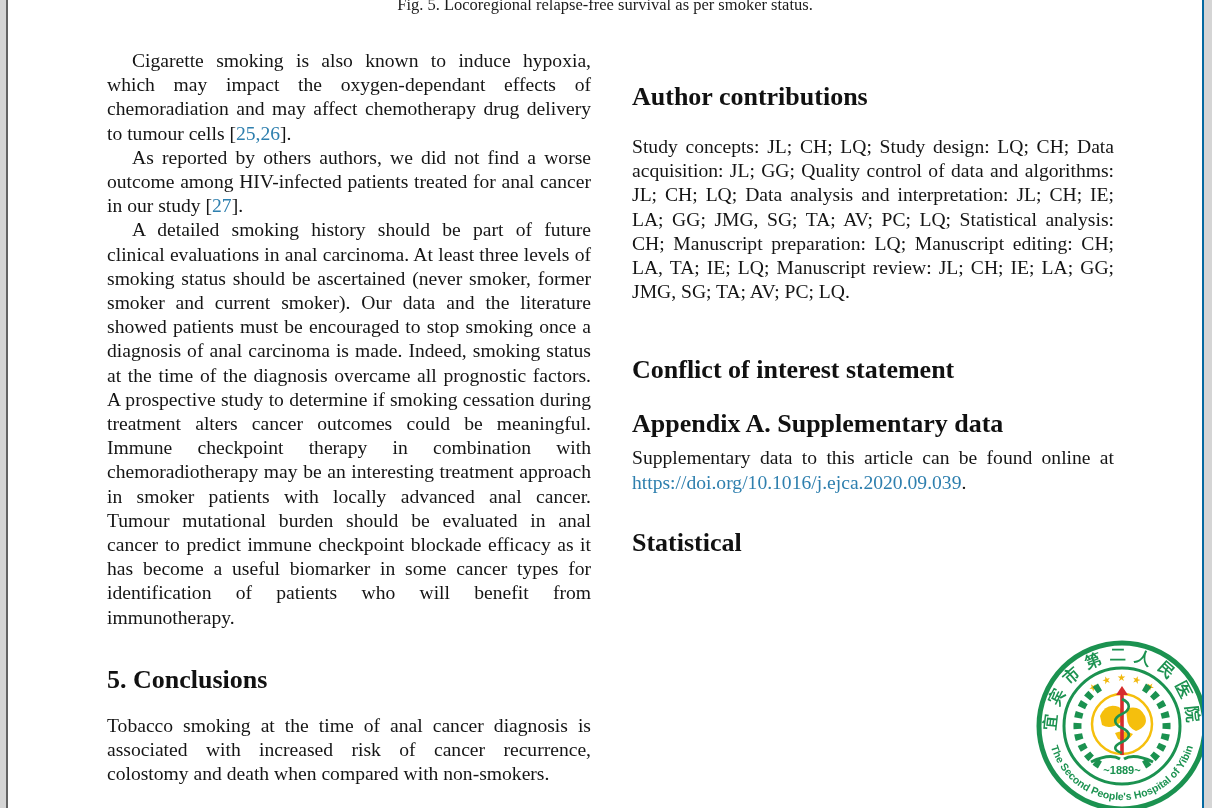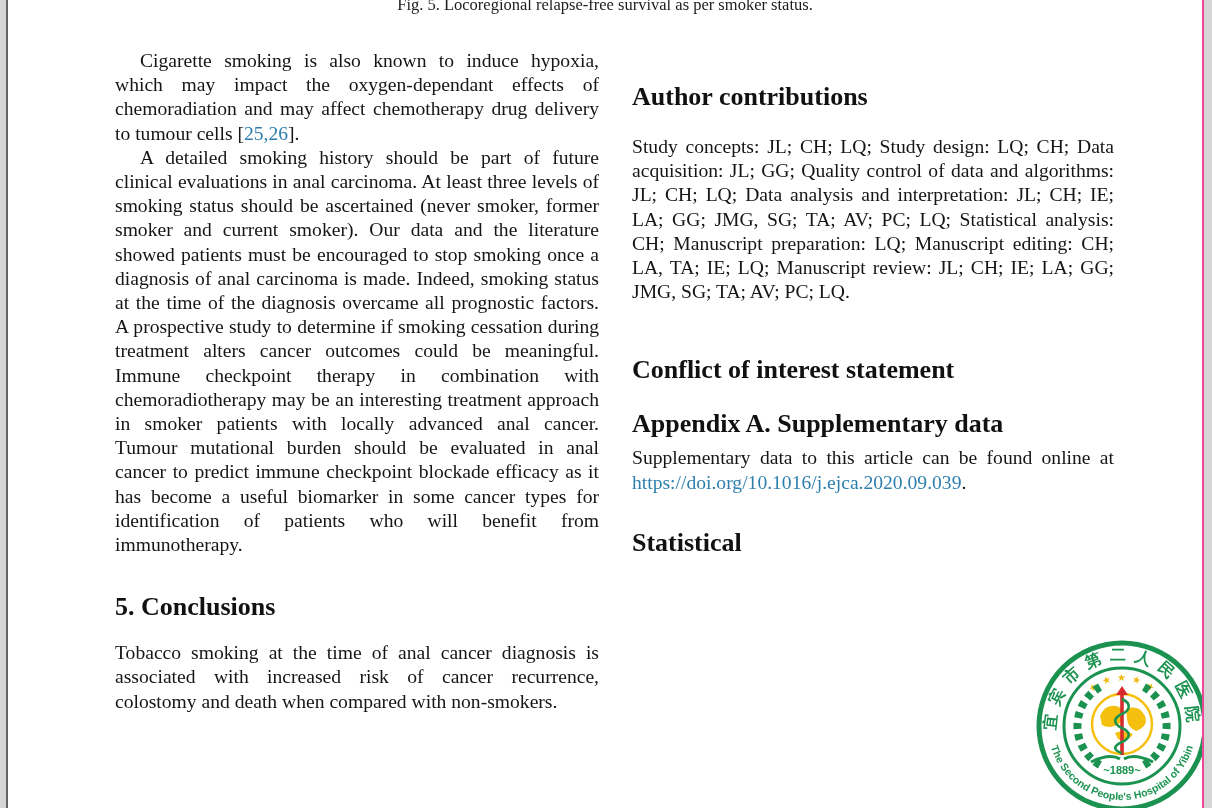--- a/index.html
+++ b/index.html
@@ -4,34 +4,34 @@
 <style>
   html,body{margin:0;padding:0;}
   body{
     width:1212px;height:808px;overflow:hidden;position:relative;
     background:#d5d5d5;
     font-family:"Liberation Serif","DejaVu Serif",serif;
   }
   .page{
     position:absolute;left:6px;top:0;width:1198px;height:808px;
     box-sizing:border-box;background:#ffffff;
-    border-left:2px solid #636363;border-right:2px solid #ec4899;
+    border-left:2px solid #636363;border-right:2px solid #0369a1;
     overflow:hidden;
   }
   .fig-caption{
     position:absolute;left:0;right:0;top:-5px;
     text-align:center;font-size:16.5px;line-height:20px;color:#1c1c1c;
   }
   .col{
     position:absolute;top:49px;
     font-size:19.6px;line-height:24.2px;color:#151515;
     text-align:justify;
     -webkit-hyphens:auto;hyphens:auto;
   }
-  .col-left{left:107px;width:484px;}
+  .col-left{left:99px;width:484px;}
   .col-right{left:624px;width:482px;}
   .col p{margin:0;}
   .col p.indent{text-indent:25px;}
   h2.sec{
     font-size:26px;line-height:24px;margin:0;color:#111;
     text-align:left;font-weight:bold;
   }
   .col-left h2.sec{margin-top:38px;margin-bottom:22px;}
   h2.h-author{margin-top:36px;margin-bottom:26px;}
   h2.h-conflict{margin-top:54px;margin-bottom:30px;}
@@ -45,20 +45,21 @@
 </style>
 </head>
 <body>
 
 <div class="page">
 
   <div class="fig-caption">Fig. 5. Locoregional relapse-free survival as per smoker status.</div>
 
   <div class="col col-left">
     <p class="indent"><span>Cigarette smoking is also known to induce hypoxia, which may impact the oxygen-dependant effects of chemoradiation and may affect chemotherapy drug delivery to tumour cells [</span><span class="cite">25,26</span><span>].</span></p>
+    <p class="indent"><span>As reported by others authors, we did not find a worse outcome among HIV-infected patients treated for anal cancer in our study [</span><span class="cite">27</span><span>].</span></p>
     <p class="indent">A detailed smoking history should be part of future clinical evaluations in anal carcinoma. At least three levels of smoking status should be ascertained (never smoker, former smoker and current smoker). Our data and the literature showed patients must be encouraged to stop smoking once a diagnosis of anal carcinoma is made. Indeed, smoking status at the time of the diagnosis overcame all prognostic factors. A prospective study to determine if smoking cessation during treatment alters cancer outcomes could be meaningful. Immune checkpoint therapy in combination with chemoradiotherapy may be an interesting treatment approach in smoker patients with locally advanced anal cancer. Tumour mutational burden should be evaluated in anal cancer to predict immune checkpoint blockade efficacy as it has become a useful biomarker in some cancer types for identification of patients who will benefit from immunotherapy.</p>
     <h2 class="sec">5. Conclusions</h2>
     <p>Tobacco smoking at the time of anal cancer diagnosis is associated with increased risk of cancer recurrence, colostomy and death when compared with non-smokers.</p>
   </div>
 
   <div class="col col-right">
     <h2 class="sec h-author">Author contributions</h2>
     <p>Study concepts: JL; CH; LQ; Study design: LQ; CH; Data acquisition: JL; GG; Quality control of data and algorithms: JL; CH; LQ; Data analysis and interpretation: JL; CH; IE; LA; GG; JMG, SG; TA; AV; PC; LQ; Statistical analysis: CH; Manuscript preparation: LQ; Manuscript editing: CH; LA, TA; IE; LQ; Manuscript review: JL; CH; IE; LA; GG; JMG, SG; TA; AV; PC; LQ.</p>
     <h2 class="sec h-conflict">Conflict of interest statement</h2>
     <h2 class="sec h-appendix">Appendix A. Supplementary data</h2>

